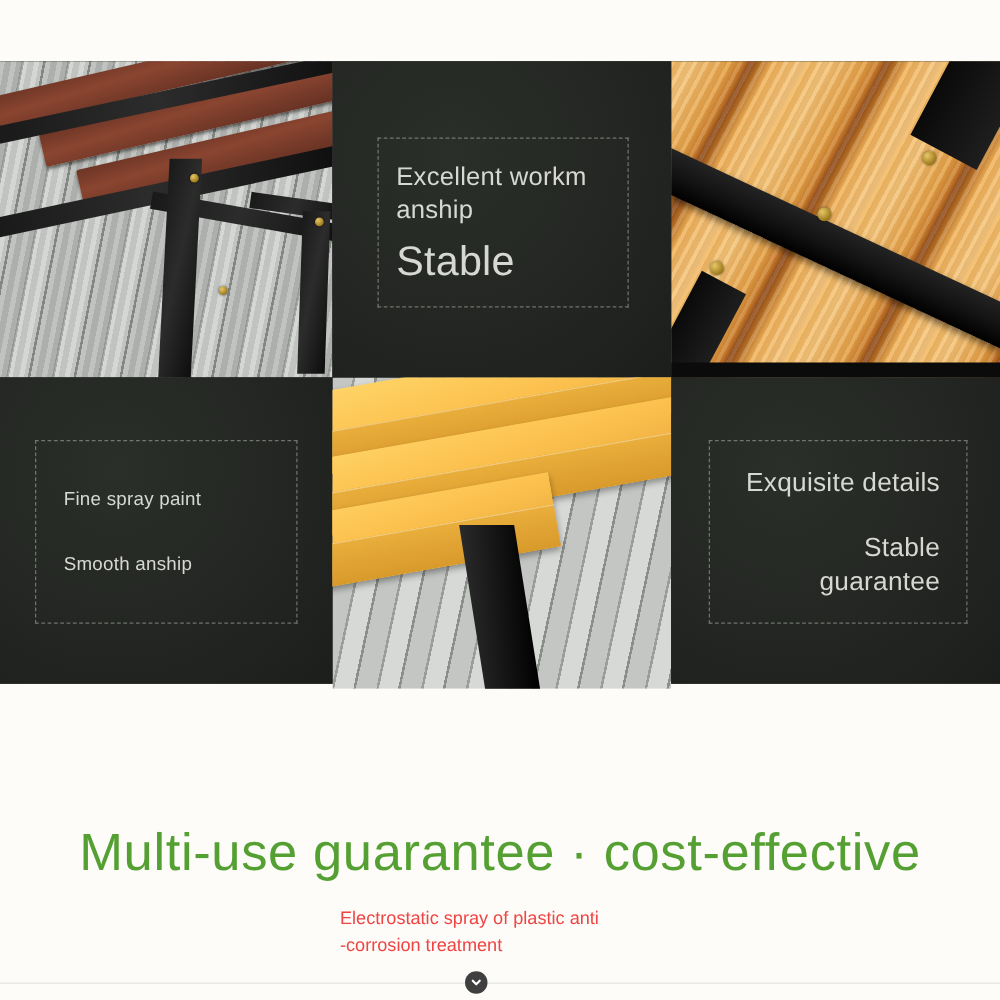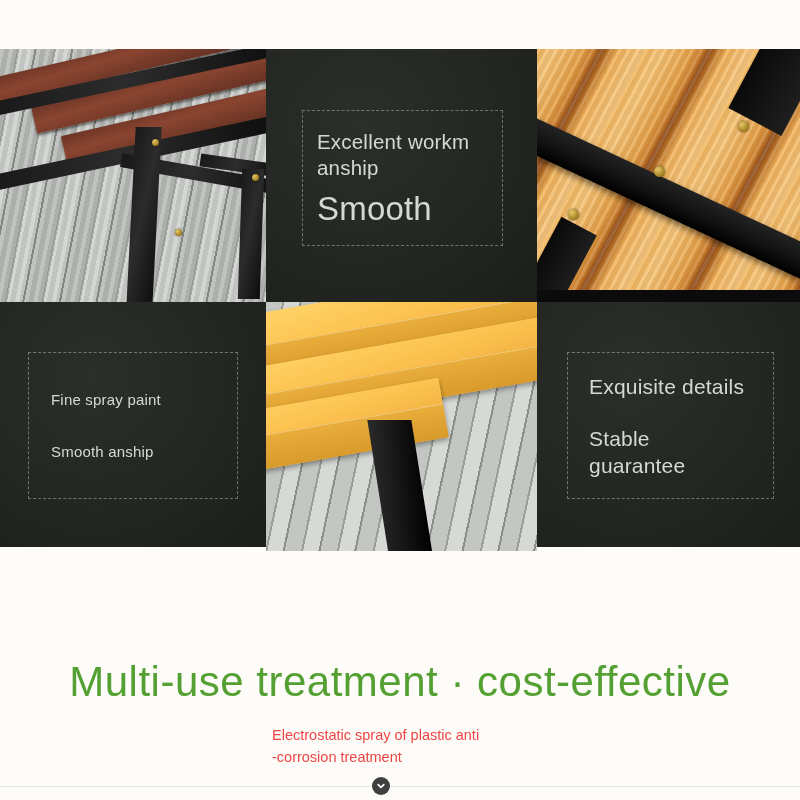--- a/index.html
+++ b/index.html
@@ -49,21 +49,21 @@
   .panel-a .panel-inner{left:36px;top:61px;right:34px;bottom:56px;padding:0 14px;}
   .panel-a .line-small{font-size:20.5px;line-height:26px;margin-bottom:9px;}
   .panel-a .line-big{font-size:33px;line-height:38px;}
 
   
   .panel-b .panel-inner{left:28px;top:50px;right:28px;bottom:48px;padding:0 22px;}
   .panel-b .line-small{font-size:15px;line-height:27px;}
   .panel-b .line-small + .line-small{margin-top:25px;}
 
   
-  .panel-c .panel-inner{left:30px;top:50px;right:26px;bottom:48px;padding:2px 21px;}
+  .panel-c .panel-inner{left:30px;top:50px;right:26px;bottom:48px;padding:2px 21px;text-align:right;}
   .panel-c .line-small{font-size:21px;line-height:27px;}
   .panel-c .line-small + .line-small{margin-top:25px;}
 
   
   .photo{position:absolute;inset:0;}
 
   
   .deck-grey{
     position:absolute;inset:0;
     background:
@@ -195,21 +195,21 @@
       <div class="bolt" style="left:152px;top:90px;"></div>
       <div class="bolt" style="left:175px;top:180px;"></div>
       <div class="bolt" style="left:252px;top:125px;"></div>
     </div>
   </div>
 
   <div class="cell c2 r1 panel panel-a">
     <div class="panel-inner">
       <div class="panel-line line-small">Excellent workm
 anship</div>
-      <div class="panel-line line-big">Smooth</div>
+      <div class="panel-line line-big">Stable</div>
     </div>
   </div>
 
   <div class="cell c3 r1">
     <div class="photo">
       <div class="slats-amber"></div>
       <div class="edge-dark" style="left:-6px;top:170px;width:40px;height:120px;transform:rotate(28deg);"></div>
       <div class="edge-dark" style="left:216px;top:-40px;width:60px;height:120px;transform:rotate(28deg);"></div>
       <div class="strap" style="left:-20px;top:62px;width:320px;height:34px;transform:rotate(25deg);transform-origin:left center;"></div>
       <div class="bolt" style="left:31px;top:160px;width:11px;height:11px;"></div>
@@ -244,21 +244,21 @@
 
   <div class="cell c3 r2 panel panel-c">
     <div class="panel-inner">
       <div class="panel-line line-small">Exquisite details</div>
       <div class="panel-line line-small">Stable guarantee</div>
     </div>
   </div>
 
 </div>
 
-<div class="headline">Multi-use treatment · cost-effective</div>
+<div class="headline">Multi-use guarantee · cost-effective</div>
 
 <div class="subtitle">Electrostatic spray of plastic anti
 -corrosion treatment</div>
 
 <div class="divider"></div>
 
 <div class="chevron-btn">
   <svg width="10" height="10" viewBox="0 0 10 10" aria-hidden="true">
     <path d="M2.2 3.6 L5 6.4 L7.8 3.6" fill="none" stroke="#ffffff" stroke-width="1.7" stroke-linecap="round" stroke-linejoin="round"></path>
   </svg>

